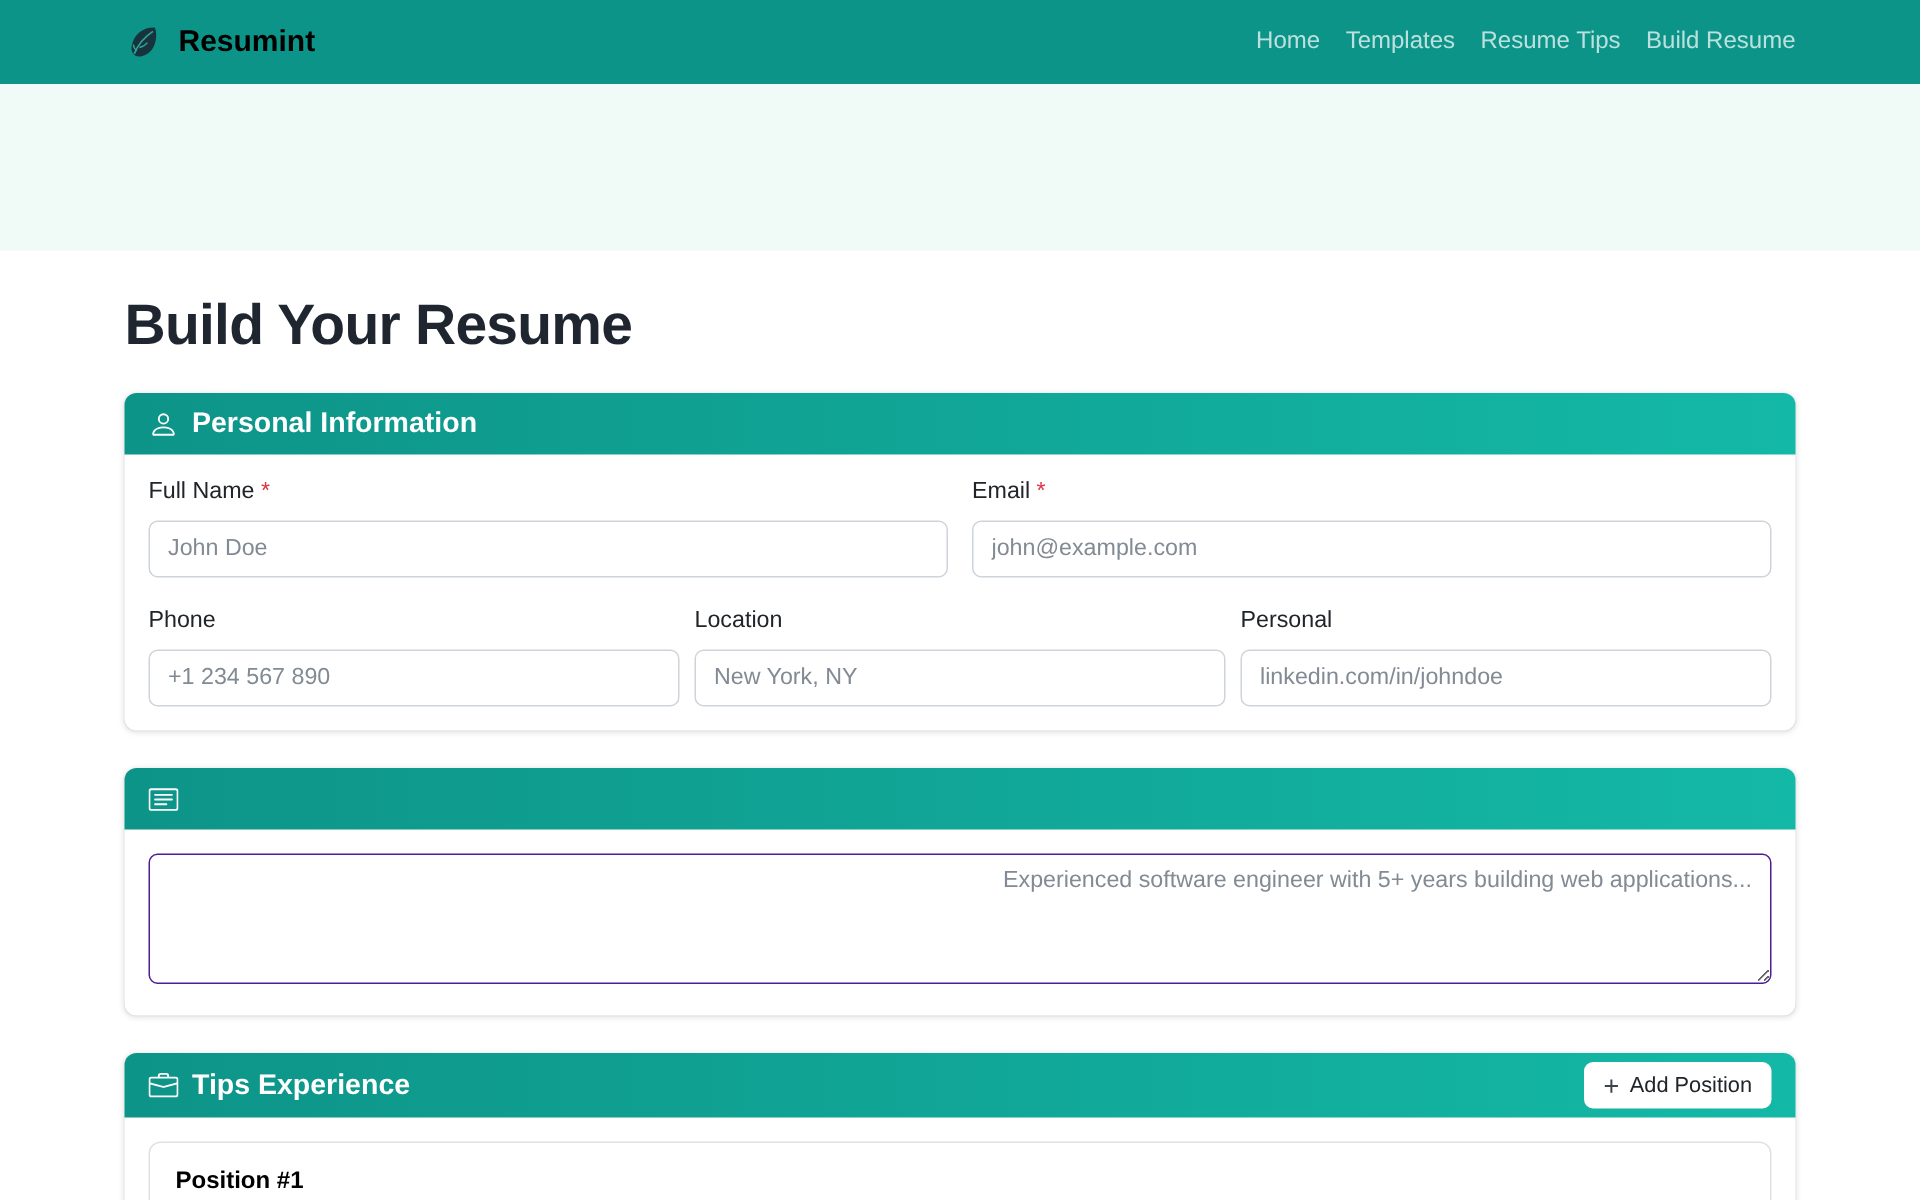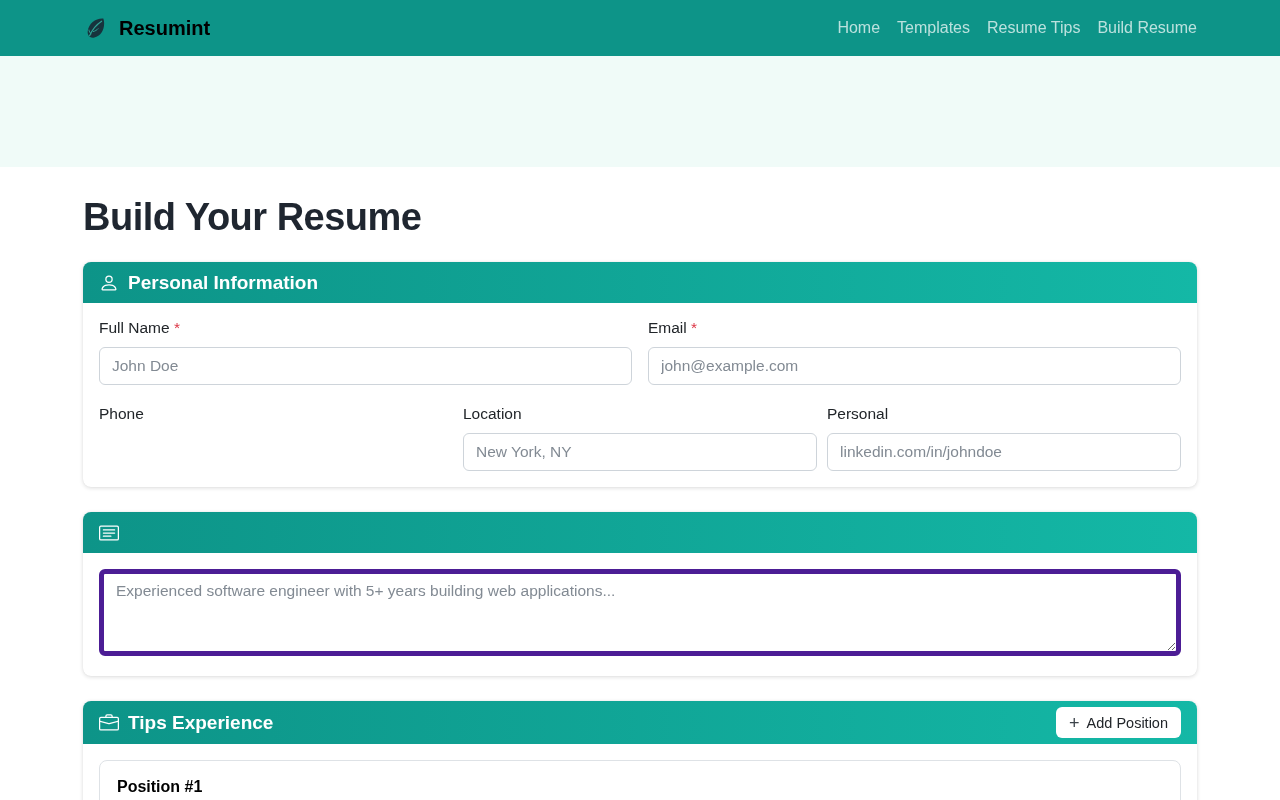--- a/index.html
+++ b/index.html
@@ -82,24 +82,25 @@
     border-radius: 6px;
     outline: none;
   }
   input::placeholder, textarea::placeholder { color: #828a93; opacity: 1; }
   textarea.summary {
     width: 100%; height: 87px;
     padding: 8px 12px;
     font-size: 15.5px;
     font-family: inherit;
     color: #212529;
-    border: 5px solid #4c1d95;
+    border: 1px solid #4c1d95;
     border-radius: 6px;
     resize: vertical;
     outline: none;
+    text-align: right;
   }
   
   .add-btn {
     background: #ffffff;
     border: none;
     border-radius: 6px;
     height: 31px;
     padding: 0 13px;
     font-size: 14.5px;
     font-family: inherit;
@@ -161,20 +162,21 @@
           <input type="text" placeholder="John Doe" style="">
         </div>
         <div class="field">
           <label><span>Email</span> <span class="req">*</span></label>
           <input type="text" placeholder="john@example.com" style="">
         </div>
       </div>
       <div class="grid3">
         <div class="field">
           <label>Phone</label>
+          <input type="text" placeholder="+1 234 567 890" style="">
         </div>
         <div class="field">
           <label>Location</label>
           <input type="text" placeholder="New York, NY" style="">
         </div>
         <div class="field">
           <label>Personal</label>
           <input type="text" placeholder="linkedin.com/in/johndoe" style="">
         </div>
       </div>

